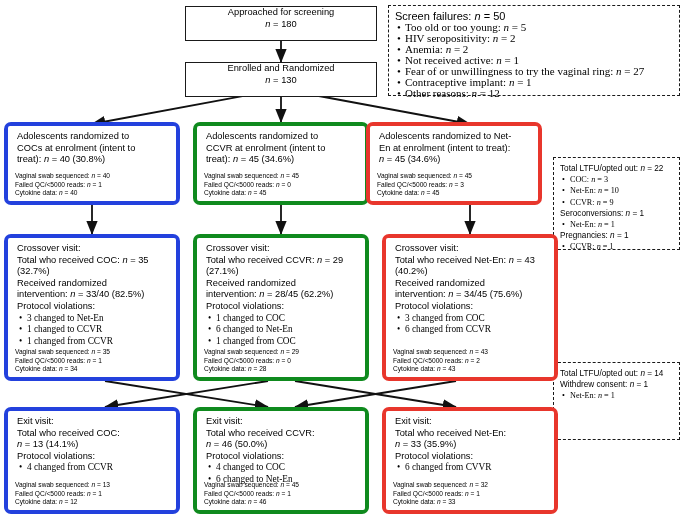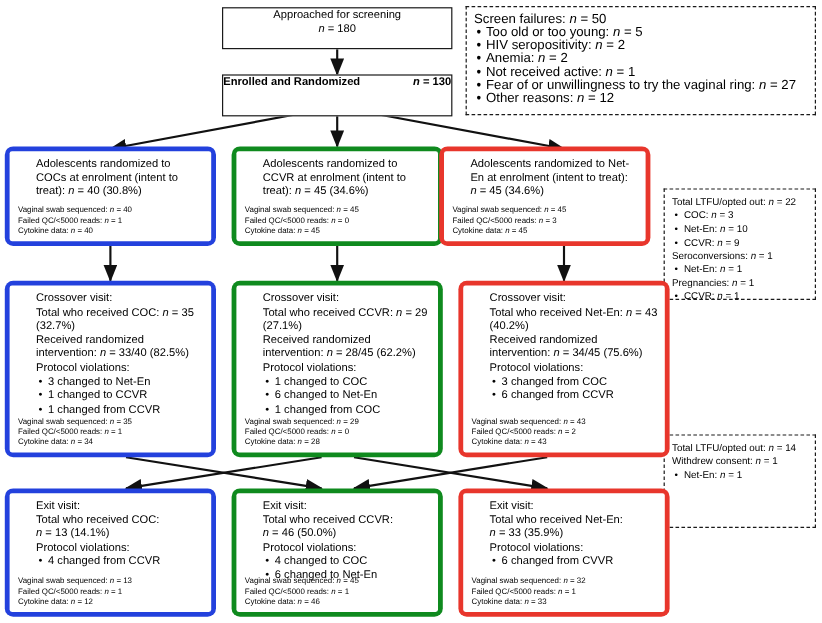--- a/index.html
+++ b/index.html
@@ -20,38 +20,38 @@
 
   
   .dashed{border:1.6px dashed #1a1a1a;}
 
   
   .arm{border-radius:7px;padding:4px;}
   .arm .inner{
     background:#ffffff;
     width:100%;height:100%;
     box-sizing:border-box;
-    padding:5px 6px 4px 22px;
+    padding:5px 6px 4px 9px;
     border-radius:2px;
     position:relative;
   }
   .blue{background:#2341dd;}
   .green{background:#0f8a1e;}
   .red{background:#e8362c;}
 
   .ttl{font-size:9.3px;line-height:11.6px;}
   .ttl.center{text-align:center;}
   .small{font-size:6.6px;line-height:8.2px;}
   .sf{font-size:11px;line-height:11.0px;}
   .ltfu{font-size:8.2px;line-height:11.2px;}
 
   i.n{font-style:italic;}
 
   ul{margin:0;padding:0;list-style:none;}
-  li{position:relative;padding-left:10px;}
+  li{position:relative;padding-left:10px;font-family:Liberation Serif, serif;}
   li:before{content:"\2022";position:absolute;left:2px;top:0;}
 
   .foot{position:absolute;left:7px;bottom:4px;}
 
   svg.lines{position:absolute;left:0;top:0;width:685px;height:519px;pointer-events:none;}
 </style>
 </head>
 <body>
 
 <div id="stage">
@@ -77,33 +77,34 @@
     <line x1="268" y1="381" x2="105" y2="407" stroke="#111111" stroke-width="1.8" marker-end="url(#ah)"></line>
     <line x1="295" y1="381" x2="456" y2="407" stroke="#111111" stroke-width="1.8" marker-end="url(#ah)"></line>
     <line x1="456" y1="381" x2="295" y2="407" stroke="#111111" stroke-width="1.8" marker-end="url(#ah)"></line>
   </svg>
 
   <div class="box plain ttl center" style="left:185px;top:6px;width:192px;height:35px;display:flex;flex-direction:column;">
     <div>Approached for screening</div>
     <div><i class="n">n</i><span> = 180</span></div>
   </div>
 
-  <div class="box plain ttl center" style="left:185px;top:62px;width:192px;height:35px;display:flex;flex-direction:row;justify-content:space-between;font-weight:bold;">
+  <div class="box plain ttl center" style="left:185px;top:62px;width:192px;height:35px;display:flex;flex-direction:column;justify-content:flex-start;">
     <div>Enrolled and Randomized</div>
     <div><i class="n">n</i><span> = 130</span></div>
   </div>
 
   <div class="box dashed sf" style="left:388px;top:5px;width:292px;height:91px;padding:5px 6px;">
     <div><span>Screen failures: </span><i class="n">n</i><span> = 50</span></div>
     <ul id="sf-list">
         <li><span>Too old or too young: </span><i class="n">n</i><span> = 5</span></li>
         <li><span>HIV seropositivity: </span><i class="n">n</i><span> = 2</span></li>
         <li><span>Anemia: </span><i class="n">n</i><span> = 2</span></li>
         <li><span>Not received active: </span><i class="n">n</i><span> = 1</span></li>
         <li><span>Fear of or unwillingness to try the vaginal ring: </span><i class="n">n</i><span> = 27</span></li>
+        <li><span>Contraceptive implant: </span><i class="n">n</i><span> = 1</span></li>
         <li><span>Other reasons: </span><i class="n">n</i><span> = 12</span></li>
       </ul>
   </div>
 
   <div class="box dashed ltfu" style="left:553px;top:157px;width:127px;height:93px;padding:5px 6px;">
     <div><span>Total LTFU/opted out: </span><i class="n">n</i><span> = 22</span></div>
     <ul id="ltfu-top-items">
         <li><span>COC: </span><i class="n">n</i><span> = 3</span></li>
         <li><span>Net-En: </span><i class="n">n</i><span> = 10</span></li>
         <li><span>CCVR: </span><i class="n">n</i><span> = 9</span></li>

